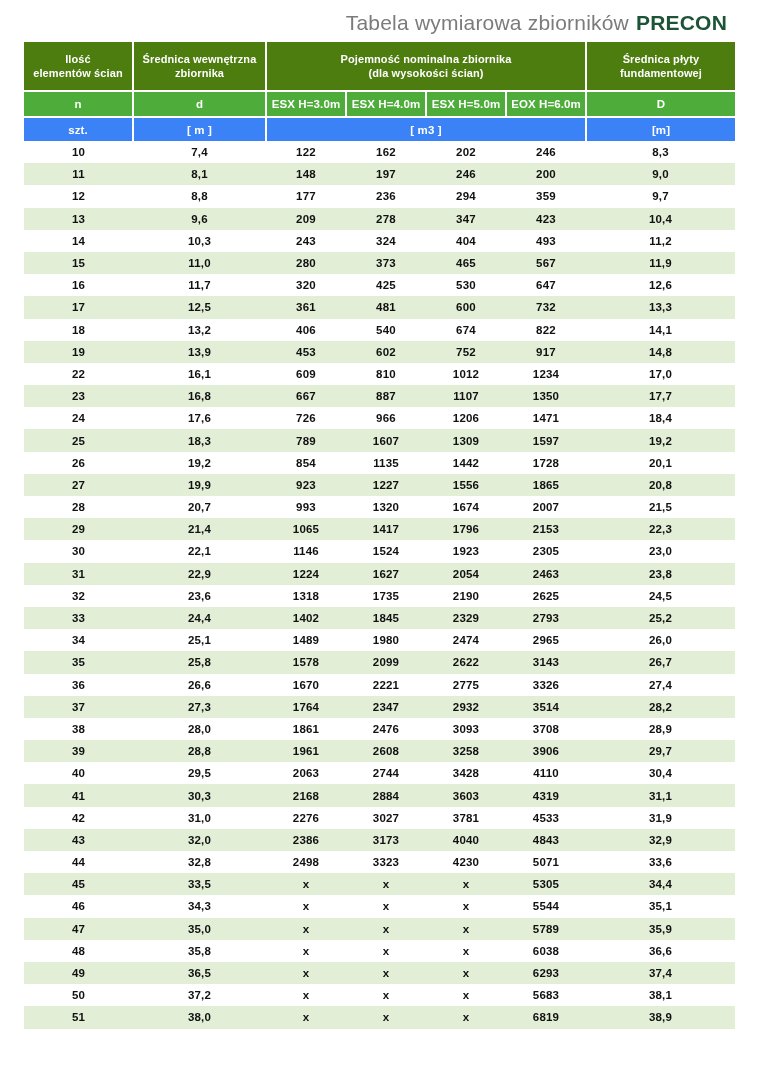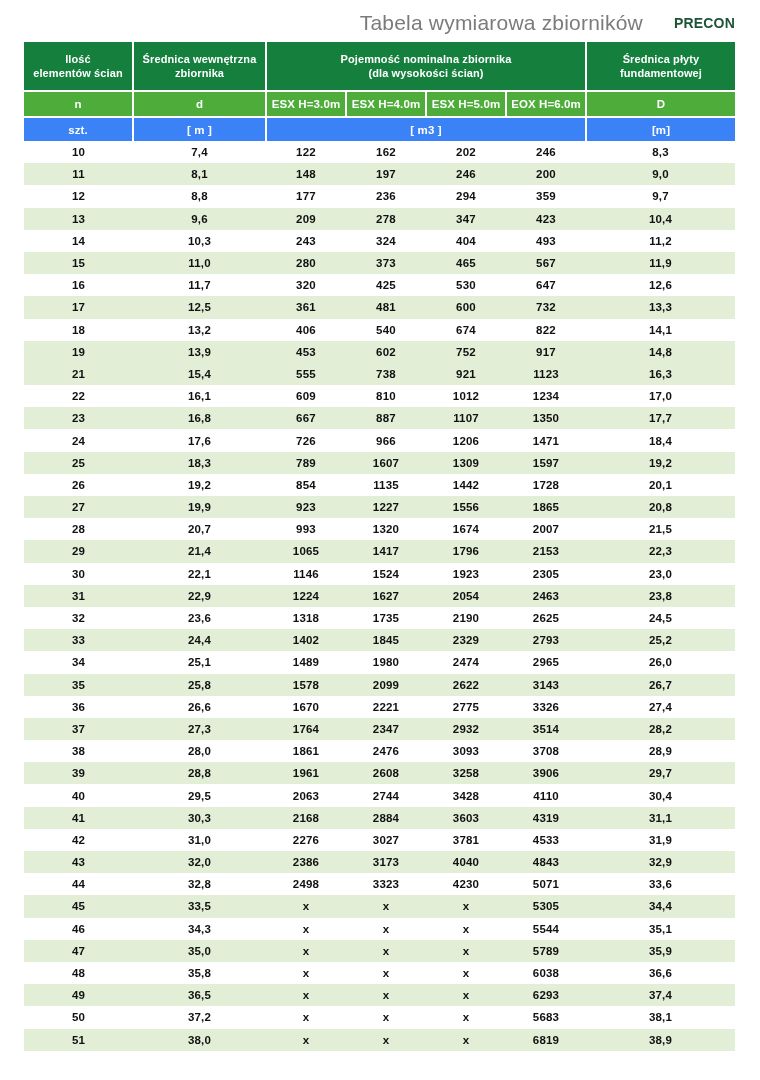--- a/index.html
+++ b/index.html
@@ -18,37 +18,36 @@
     position: relative;
     width: 760px;
     height: 1080px;
     background: #ffffff;
   }
 
   
   #title-bar {
     position: absolute;
     top: 8px;
-    left: 24px;
+    left: 16px;
     width: 711px;
     height: 30px;
     display: flex;
     align-items: center;
     justify-content: flex-end;
     white-space: nowrap;
-    gap: 24px;
   }
   #title-main {
     font-size: 21px;
     font-weight: 400;
     color: #7b7b7b;
     letter-spacing: 0.2px;
   }
   #title-brand {
-    font-size: 14px;
+    font-size: 21px;
     font-weight: bold;
     color: #1d5336;
     margin-left: 7px;
     letter-spacing: 0.2px;
   }
 
   
   #tbl-wrap {
     position: absolute;
     left: 24px;
@@ -66,21 +65,21 @@
   }
 
   
   col.c-n  { width: 109px; }
   col.c-d  { width: 133px; }
   col.c-v  { width: 80px; }
   col.c-D  { width: 149px; }
 
   
   tr.hdr-dark th {
-    background: #15803d;
+    background: #4d7c0f;
     color: #ffffff;
     font-size: 11px;
     font-weight: bold;
     line-height: 14px;
     text-align: center;
     vertical-align: middle;
     height: 48px;
     border-right: 2px solid #ffffff;
     letter-spacing: 0.1px;
   }
@@ -271,29 +270,20 @@
           </tr>
           <tr class="alt">
             <td>19</td>
             <td>13,9</td>
             <td>453</td>
             <td>602</td>
             <td>752</td>
             <td>917</td>
             <td>14,8</td>
           </tr>
-          <tr class="alt">
-            <td>21</td>
-            <td>15,4</td>
-            <td>555</td>
-            <td>738</td>
-            <td>921</td>
-            <td>1123</td>
-            <td>16,3</td>
-          </tr>
           <tr>
             <td>22</td>
             <td>16,1</td>
             <td>609</td>
             <td>810</td>
             <td>1012</td>
             <td>1234</td>
             <td>17,0</td>
           </tr>
           <tr class="alt">

